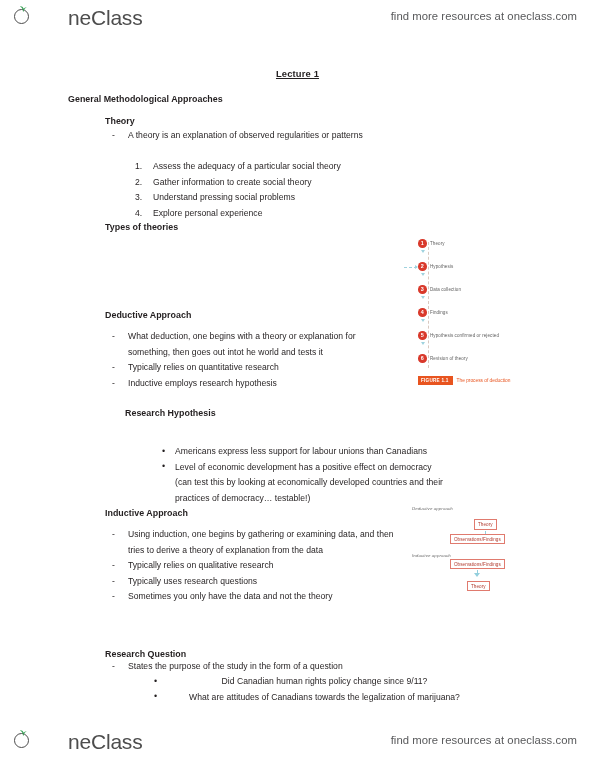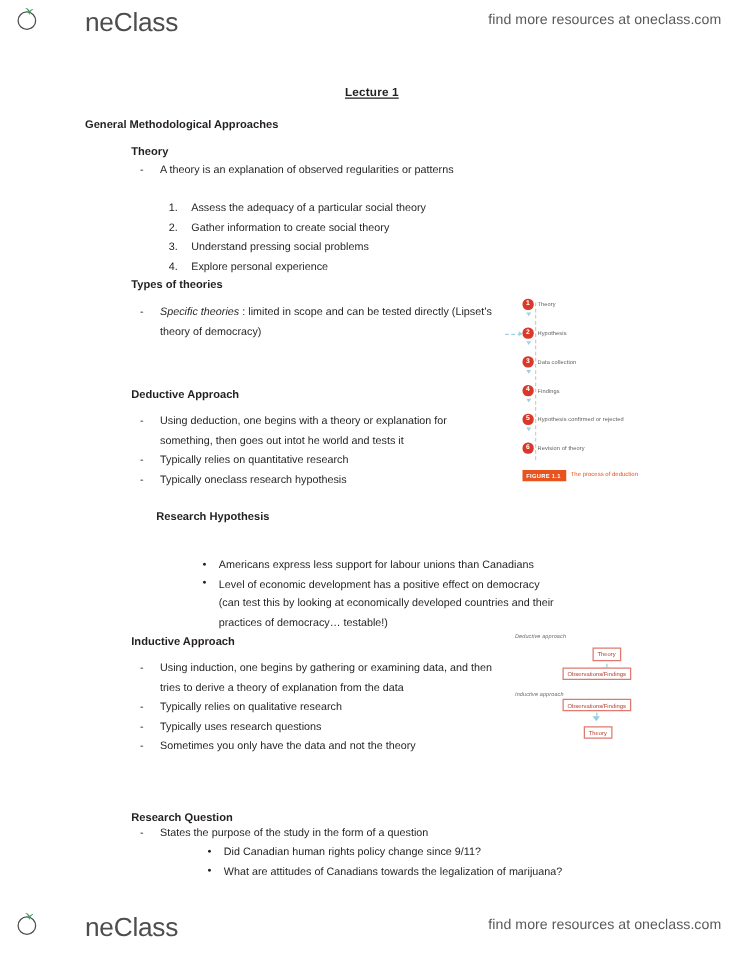--- a/index.html
+++ b/index.html
@@ -317,31 +317,28 @@
   <ul class="blk num-list" style="left:135px; top:159px; width:300px;">
     <li><span class="num">1.</span><span>Assess the adequacy of a particular social theory</span></li>
     <li><span class="num">2.</span><span>Gather information to create social theory</span></li>
     <li><span class="num">3.</span><span>Understand pressing social problems</span></li>
     <li><span class="num">4.</span><span>Explore personal experience</span></li>
   </ul>
 
   <div class="blk h-sub" style="left:105px; top:220px;">Types of theories</div>
 
   <ul class="blk dash-list" style="left:105px; top:242px; width:290px;">
-    <li>
-      <span class="it">Specific theories</span><span> : limited in scope and can be tested directly (Lipset’s theory of democracy)</span>
-    </li>
   </ul>
 
   <div class="blk h-sub" style="left:105px; top:308px;">Deductive Approach</div>
 
   <ul class="blk dash-list" style="left:105px; top:329px; width:290px;">
-    <li>Using deduction, one begins with a theory or explanation for something, then goes out intot he world and tests it</li>
+    <li>What deduction, one begins with a theory or explanation for something, then goes out intot he world and tests it</li>
     <li>Typically relies on quantitative research</li>
-    <li>Typically oneclass research hypothesis</li>
+    <li>Inductive employs research hypothesis</li>
   </ul>
 
   <div class="fig-deduction">
     <div class="ded-axis"></div>
     <div class="ded-sidearrow"></div>
 
     <div class="ded-step" style="top:0px;">
       <span class="ded-bullet">1</span>
       <span class="ded-label">Theory</span>
     </div>
@@ -423,21 +420,21 @@
       <div class="ap-box" style="position:absolute; left:55px; top:28px;">Theory</div>
     </div>
   </div>
 
   <div class="blk h-sub" style="left:105px; top:647px;text-align:center;">Research Question</div>
 
   <ul class="blk dash-list" style="left:105px; top:659px; width:320px;">
     <li>States the purpose of the study in the form of a question</li>
   </ul>
 
-  <ul class="blk bul-list" style="left:164px; top:674px; width:330px;">
+  <ul class="blk bul-list" style="left:152px; top:674px; width:330px;text-align:center;">
     <li>Did Canadian human rights policy change since 9/11?</li>
     <li>What are attitudes of Canadians towards the legalization of marijuana?</li>
   </ul>
 
   <div class="brand-bar bottom">
     <div class="logo">
       <span class="logo-mark">
         <span class="ring"></span>
         <svg class="sprout" width="9" height="7" viewBox="0 0 9 7">
           <path d="M4.3 6.4 C4.0 4.4 3.2 2.6 1.1 1.4 C2.6 1.2 3.9 2.1 4.5 3.6 Z" fill="#2f9e4f"></path>

